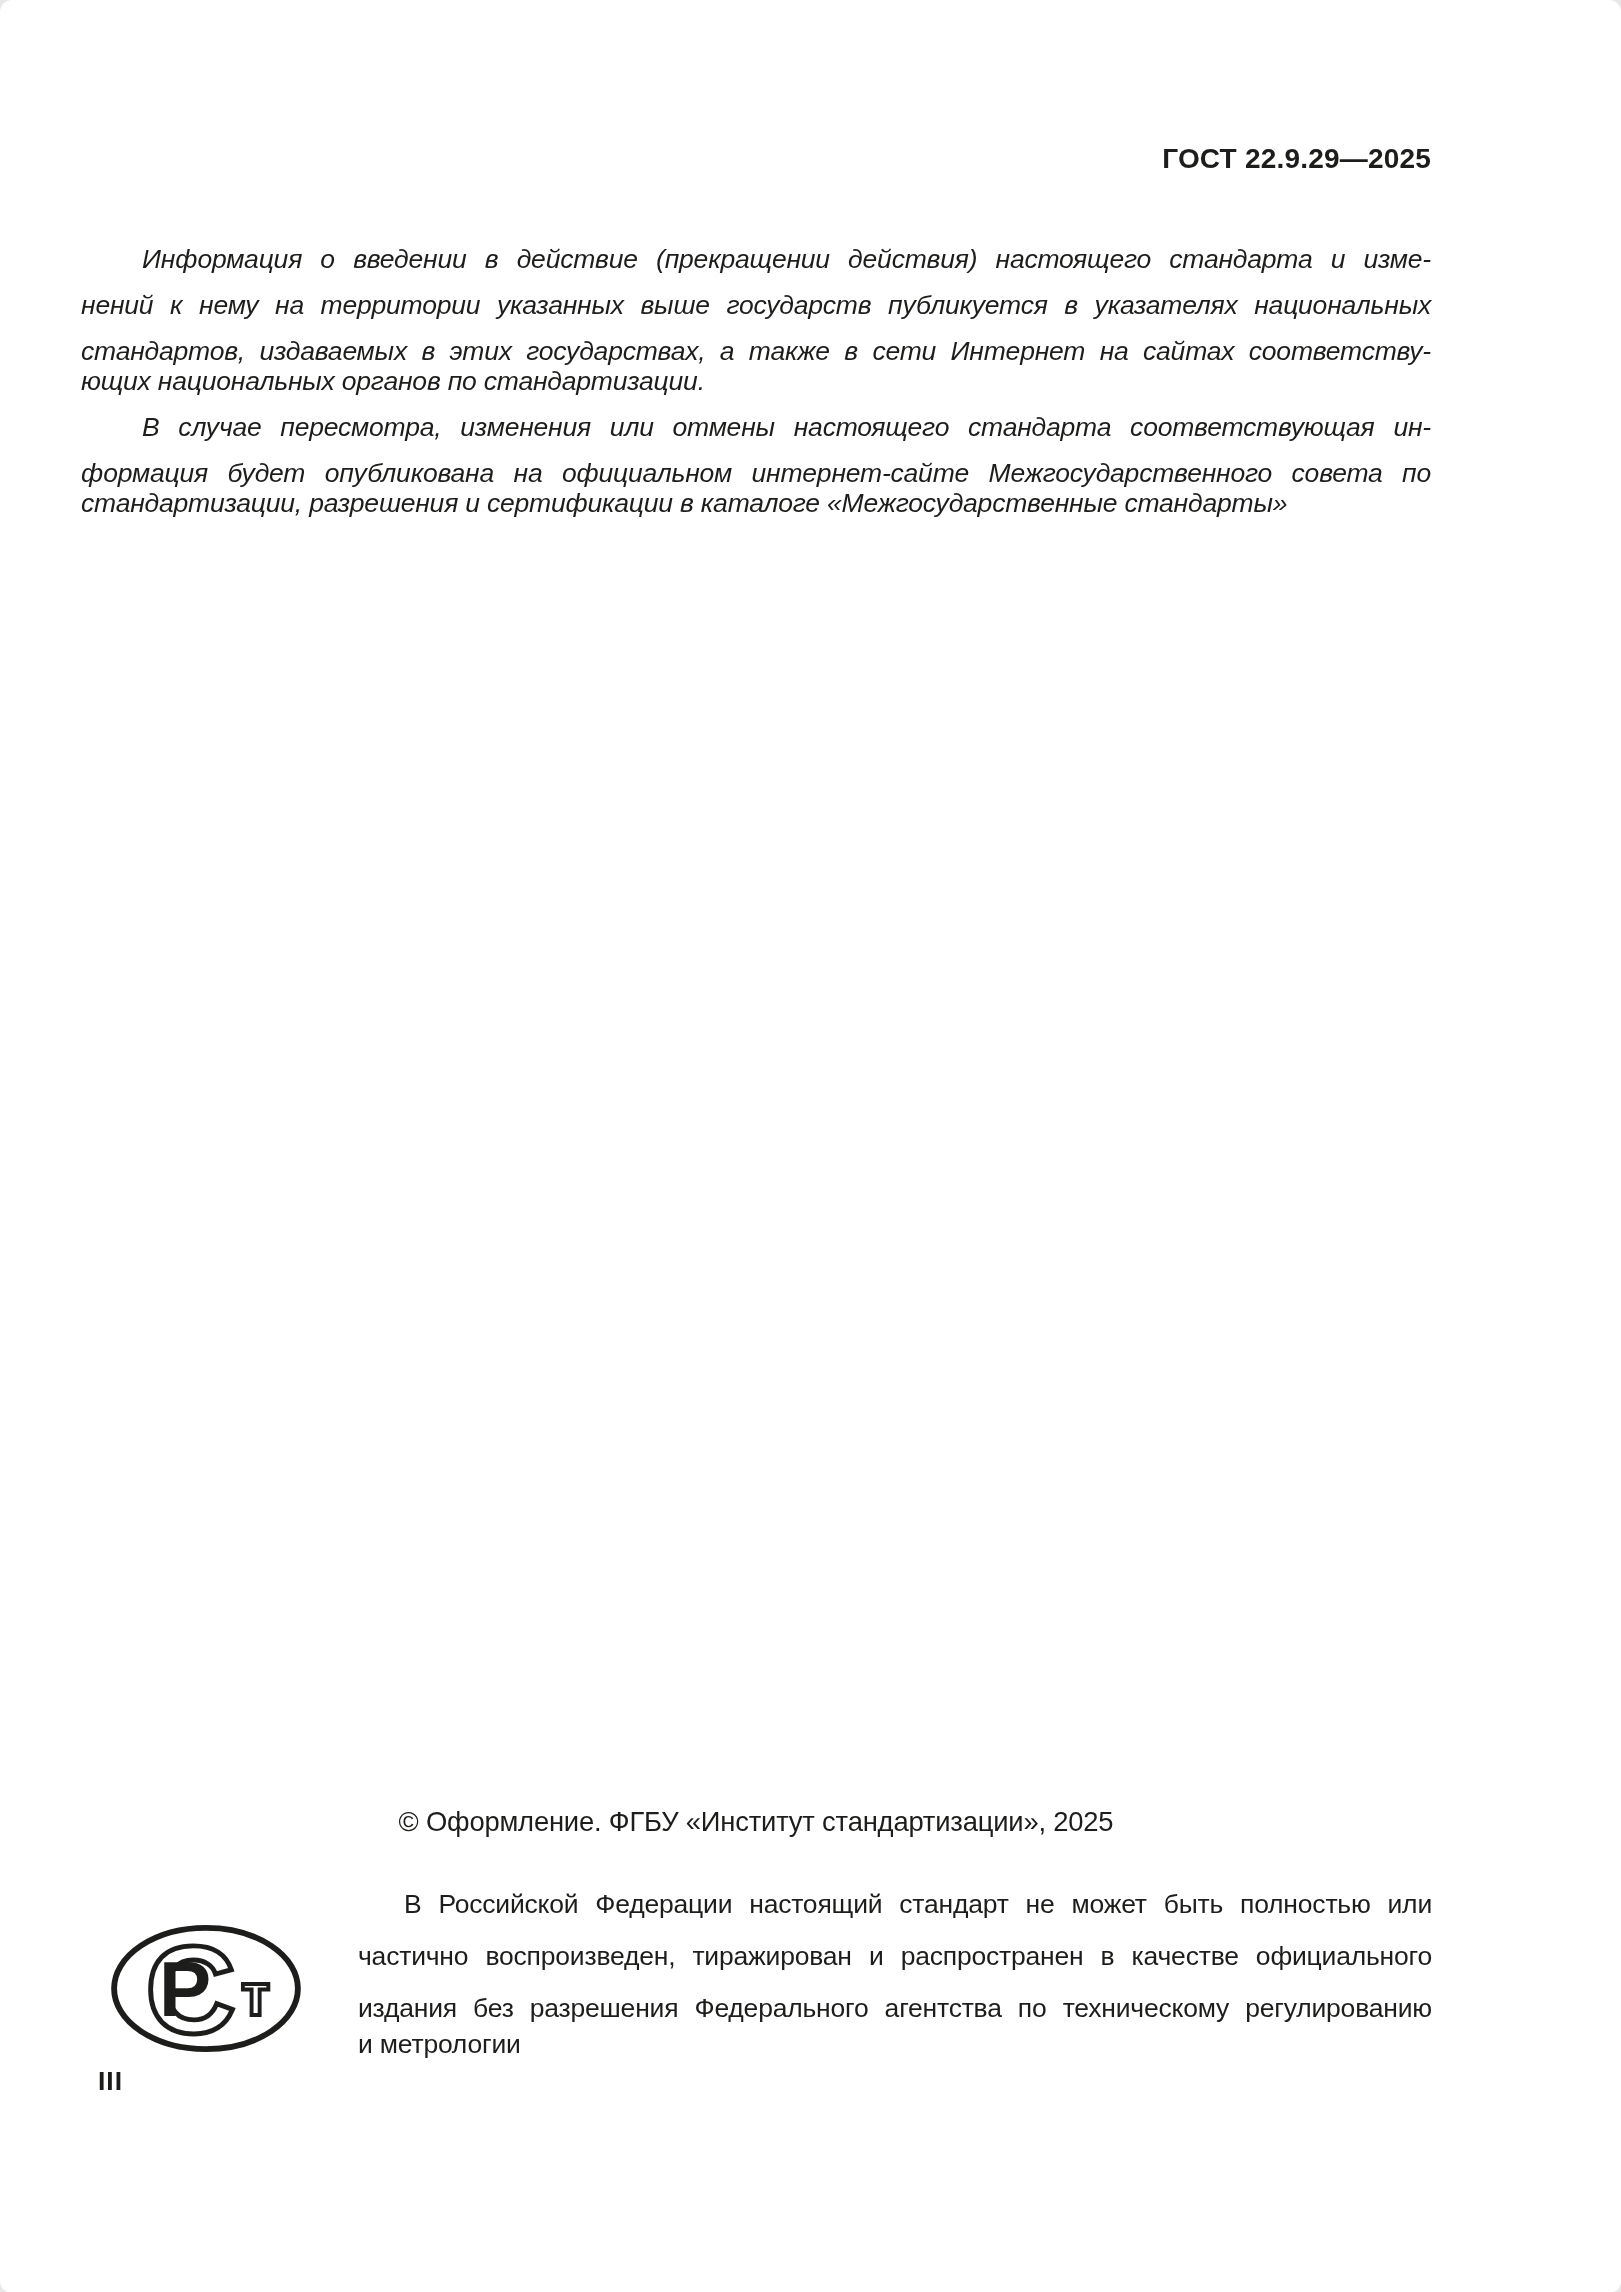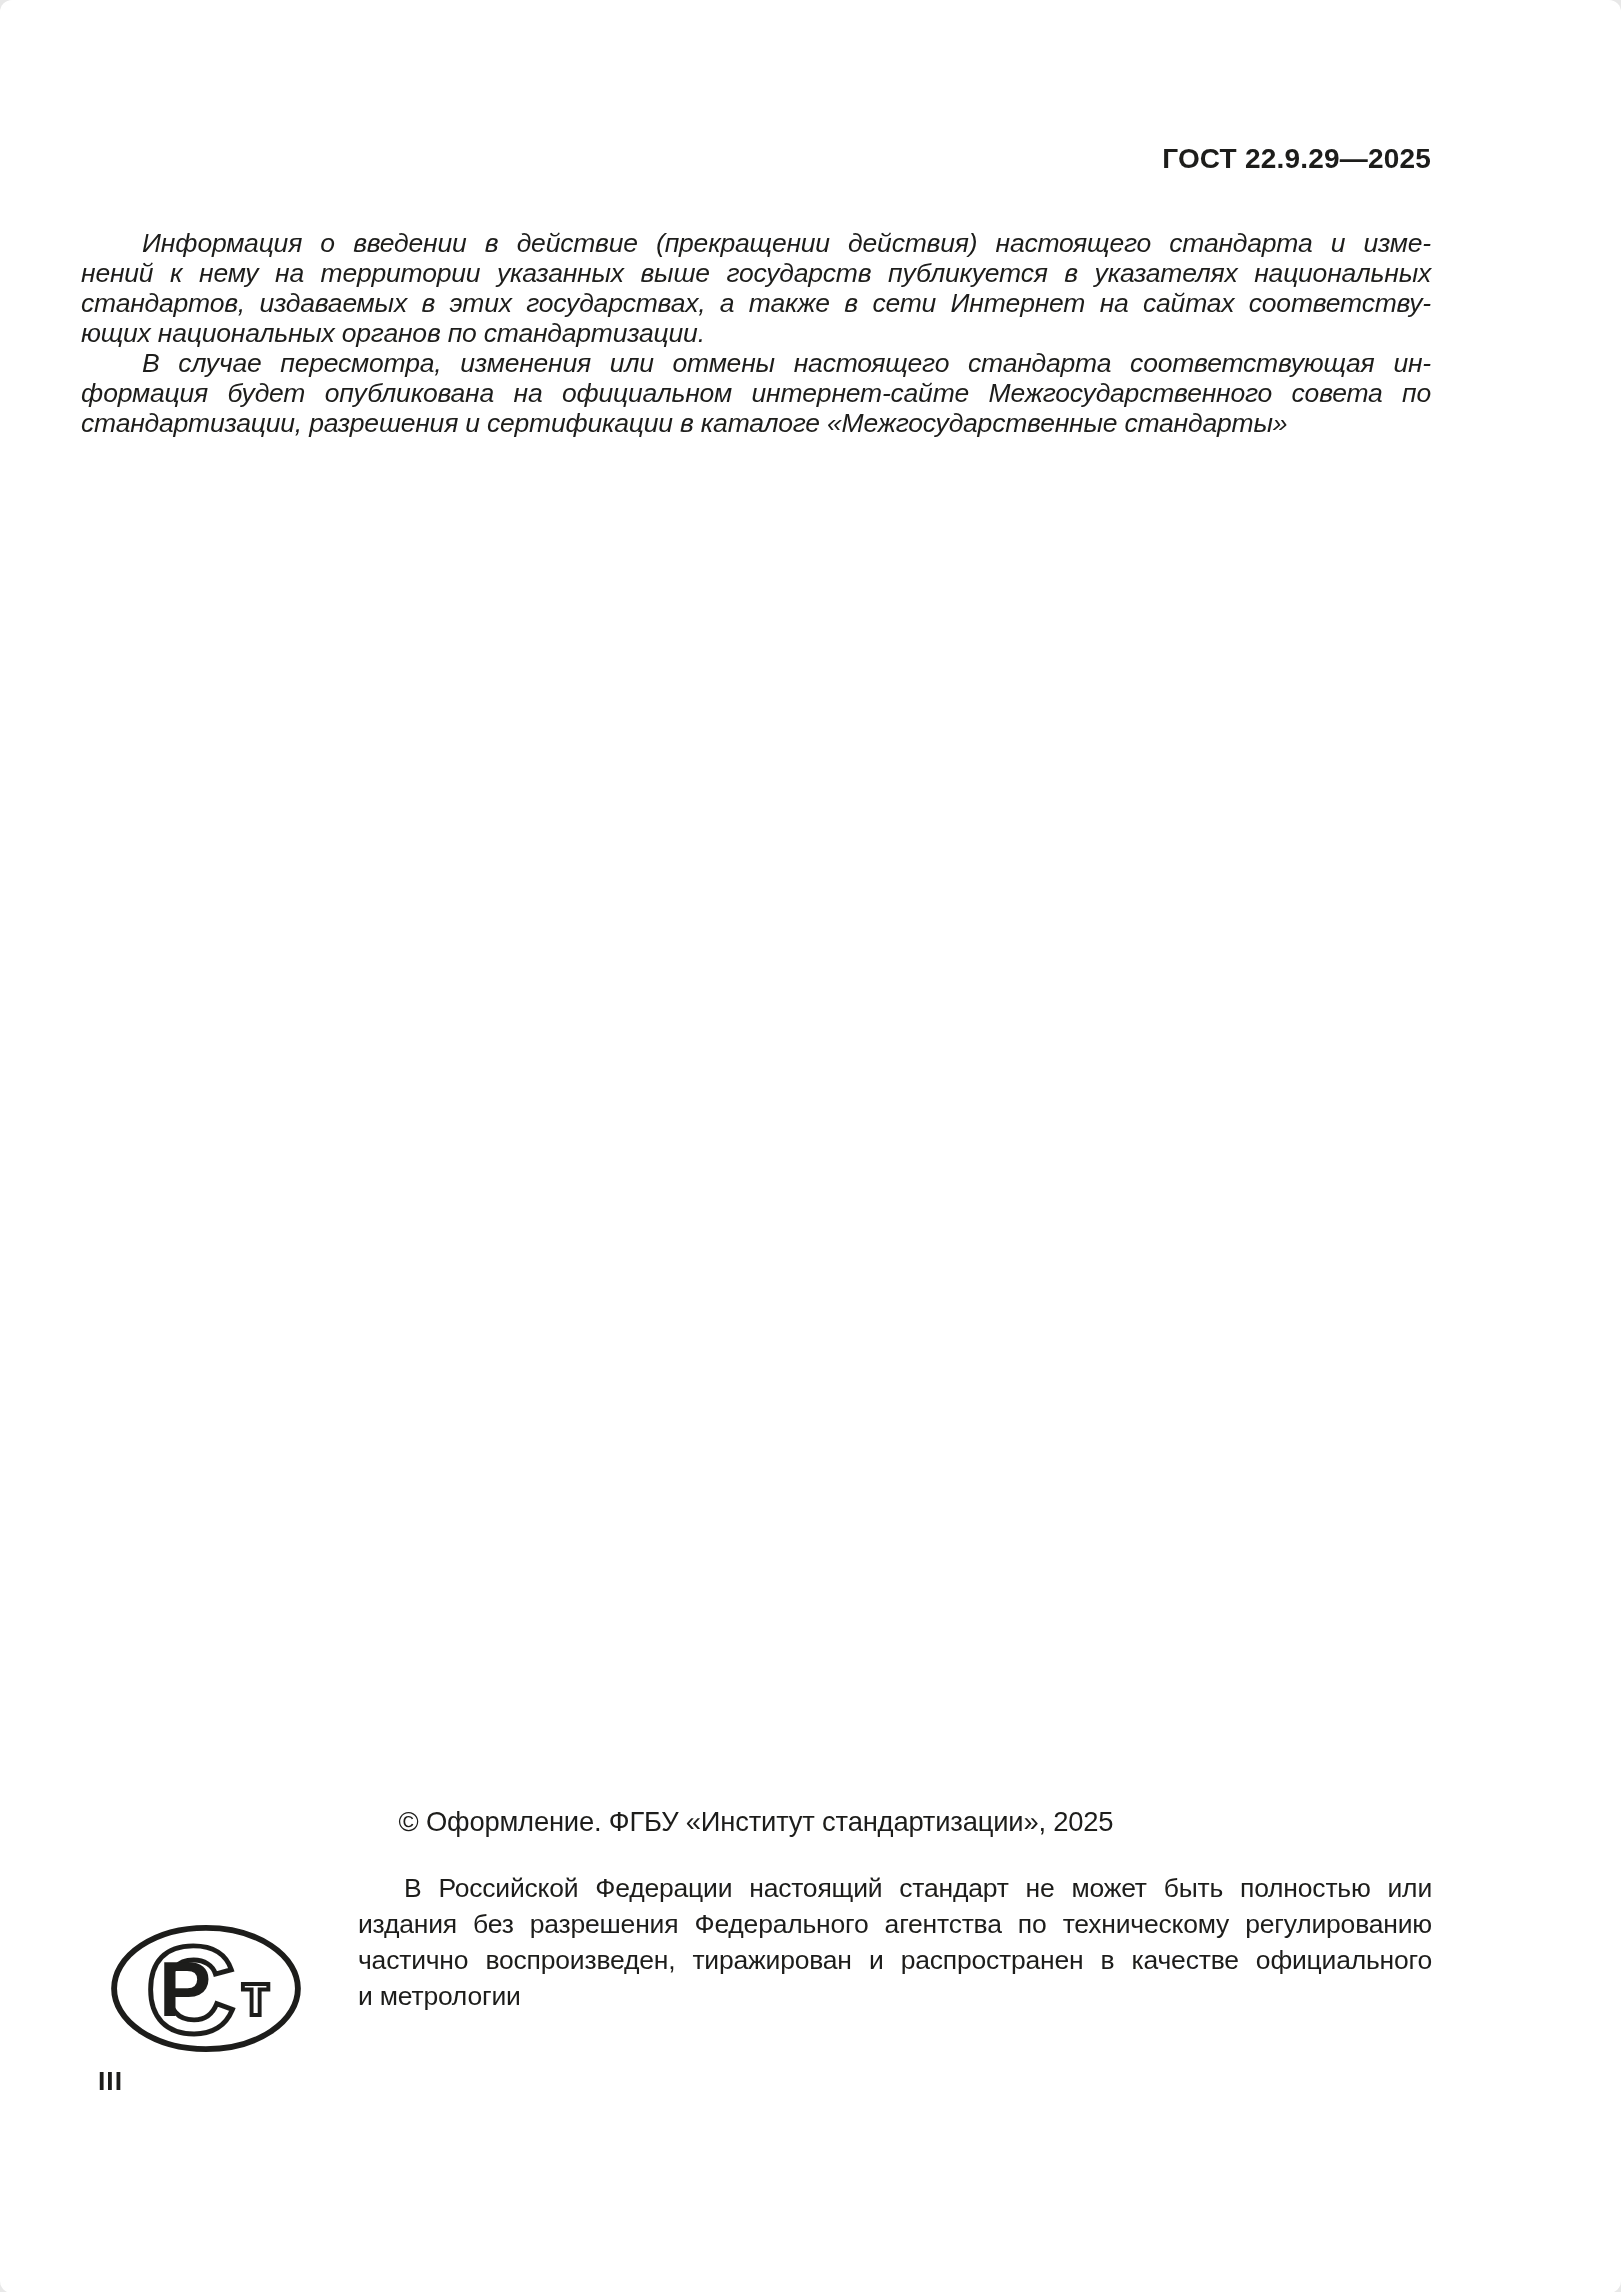--- a/index.html
+++ b/index.html
@@ -37,20 +37,21 @@
     font-style: italic;
     line-height: 30px;
     letter-spacing: -0.2px;
   }
   .line {
     width: 100%;
   }
   .just {
     text-align: justify;
     text-align-last: justify;
+    margin-top: 16px;
   }
   .left {
     text-align: left;
   }
   .indent {
     text-indent: 61px;
   }
   .copyright-line {
     position: absolute;
     top: 1806px;
@@ -117,21 +118,21 @@
       <text x="38" y="113" font-family="'Liberation Sans', sans-serif" font-size="128" font-weight="bold" fill="#ffffff" stroke="#1d1d1b" stroke-width="5">С</text>
 
       <text x="52" y="95" font-family="'Liberation Sans', sans-serif" font-size="80" font-weight="bold" fill="#1d1d1b">Р</text>
 
       <text x="136" y="94" font-family="'Liberation Sans', sans-serif" font-size="60" font-weight="bold" fill="#ffffff" stroke="#1d1d1b" stroke-width="4">т</text>
     </svg>
   </div>
 
   <div class="restriction-block">
     <div class="line just indent-sm">В Российской Федерации настоящий стандарт не может быть полностью или</div>
+    <div class="line just">частично воспроизведен, тиражирован и распространен в качестве официального</div>
     <div class="line just">издания без разрешения Федерального агентства по техническому регулированию</div>
-    <div class="line just">частично воспроизведен, тиражирован и распространен в качестве официального</div>
     <div class="line left">и метрологии</div>
   </div>
 
   <div class="page-number">III</div>
 
 </div>
 
 
 </body></html>

